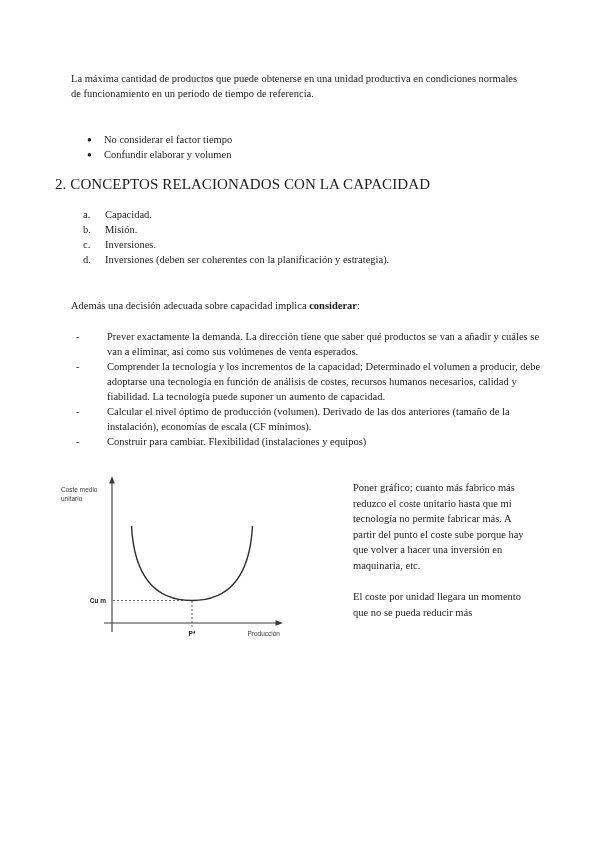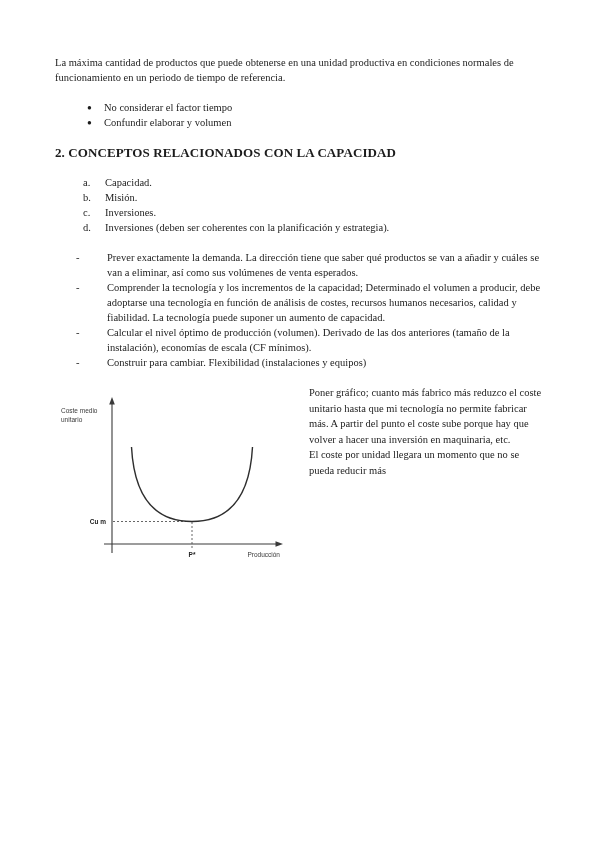--- a/index.html
+++ b/index.html
@@ -12,27 +12,27 @@
   }
   .page {
     width: 600px;
     height: 848px;
     padding: 55px 55px 0 55px;
   }
   .doc-text {
     font-size: 10.5px;
     line-height: 15px;
   }
-  p.para { margin: 0; }
+  p.para { margin: 16px; }
   .spacer { height: 15px; }
 
   h2.heading {
-    font-size: 13px;
+    font-size: 15px;
     line-height: 15px;
-    font-weight: bold;
+    font-weight: normal;
     letter-spacing: 0.1px;
   }
 
   ul.bullet-list { list-style: none; }
   ul.bullet-list li {
     display: flex;
     padding-left: 32px;
   }
   ul.bullet-list .marker {
     width: 17px;
@@ -59,20 +59,21 @@
   ul.dash-list .marker {
     width: 16px;
     flex: 0 0 16px;
   }
   ul.dash-list .item-text { flex: 1; margin-left: 15px; }
 
   .figure-row {
     display: flex;
     margin-top: 15px;
     align-items: flex-start;
+    gap: 28px;
   }
   .chart-wrap {
     flex: 0 0 250px;
     padding-top: 8px;
   }
   .chart-svg {
     display: block;
     margin-left: -5px;
   }
   .chart-svg text {
@@ -131,20 +132,21 @@
       <span>Inversiones.</span>
     </li>
     <li>
       <span class="marker">d.</span>
       <span>Inversiones (deben ser coherentes con la planificación y estrategia).</span>
     </li>
   </ol>
 
   <div class="spacer"></div>
 
+  <p class="para doc-text"><span>Además una decisión adecuada sobre capacidad implica </span><span class="bold">considerar</span><span>:</span></p>
 
   <ul class="dash-list doc-text">
     <li>
       <span class="marker">-</span>
       <span class="item-text">Prever exactamente la demanda. La dirección tiene que saber qué productos se van a añadir y cuáles se van a eliminar, así como sus volúmenes de venta esperados.</span>
     </li>
     <li>
       <span class="marker">-</span>
       <span class="item-text">Comprender la tecnología y los incrementos de la capacidad; Determinado el volumen a producir, debe adoptarse una tecnología en función de análisis de costes, recursos humanos necesarios, calidad y fiabilidad. La tecnología puede suponer un aumento de capacidad.</span>
     </li>

